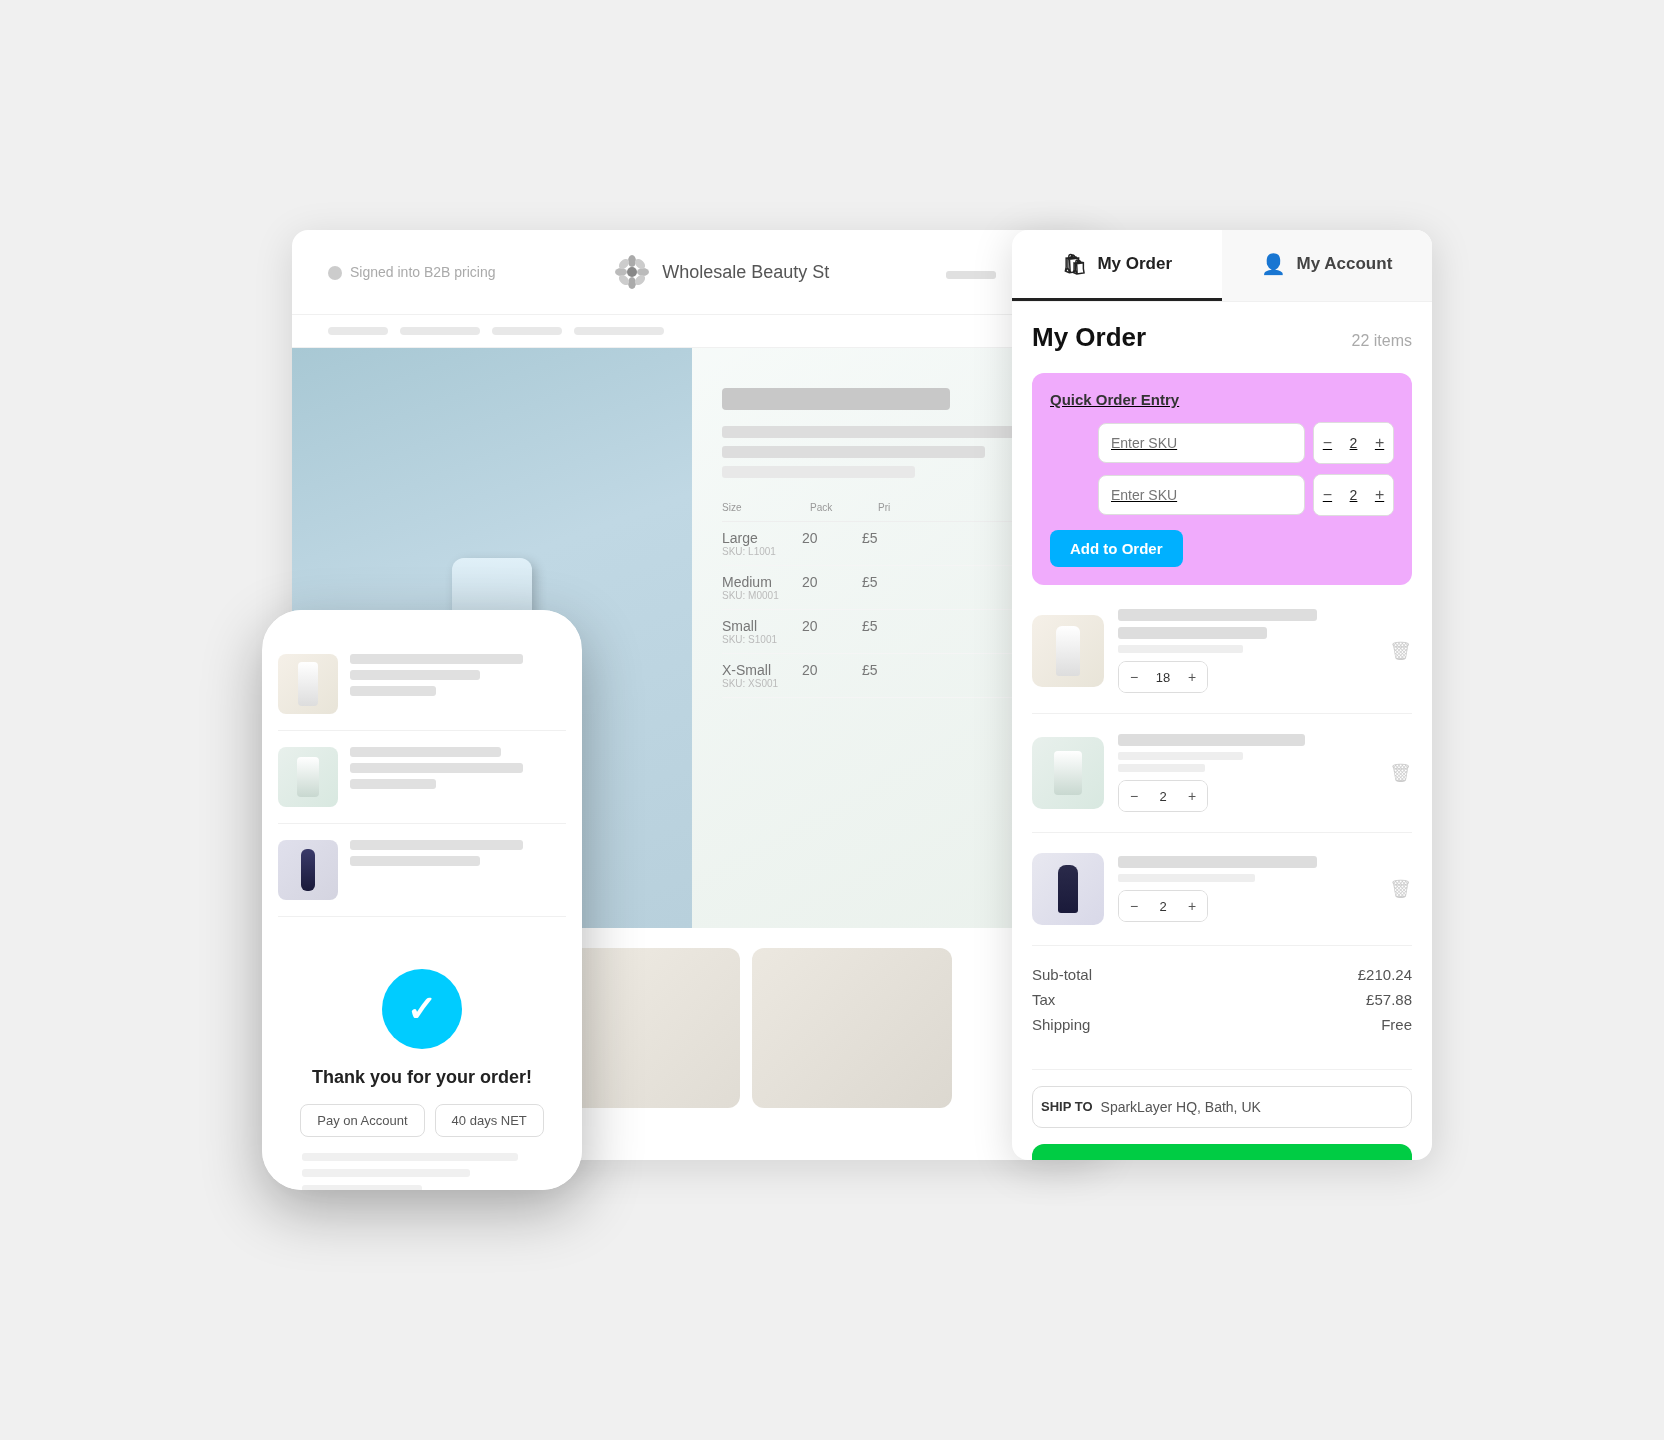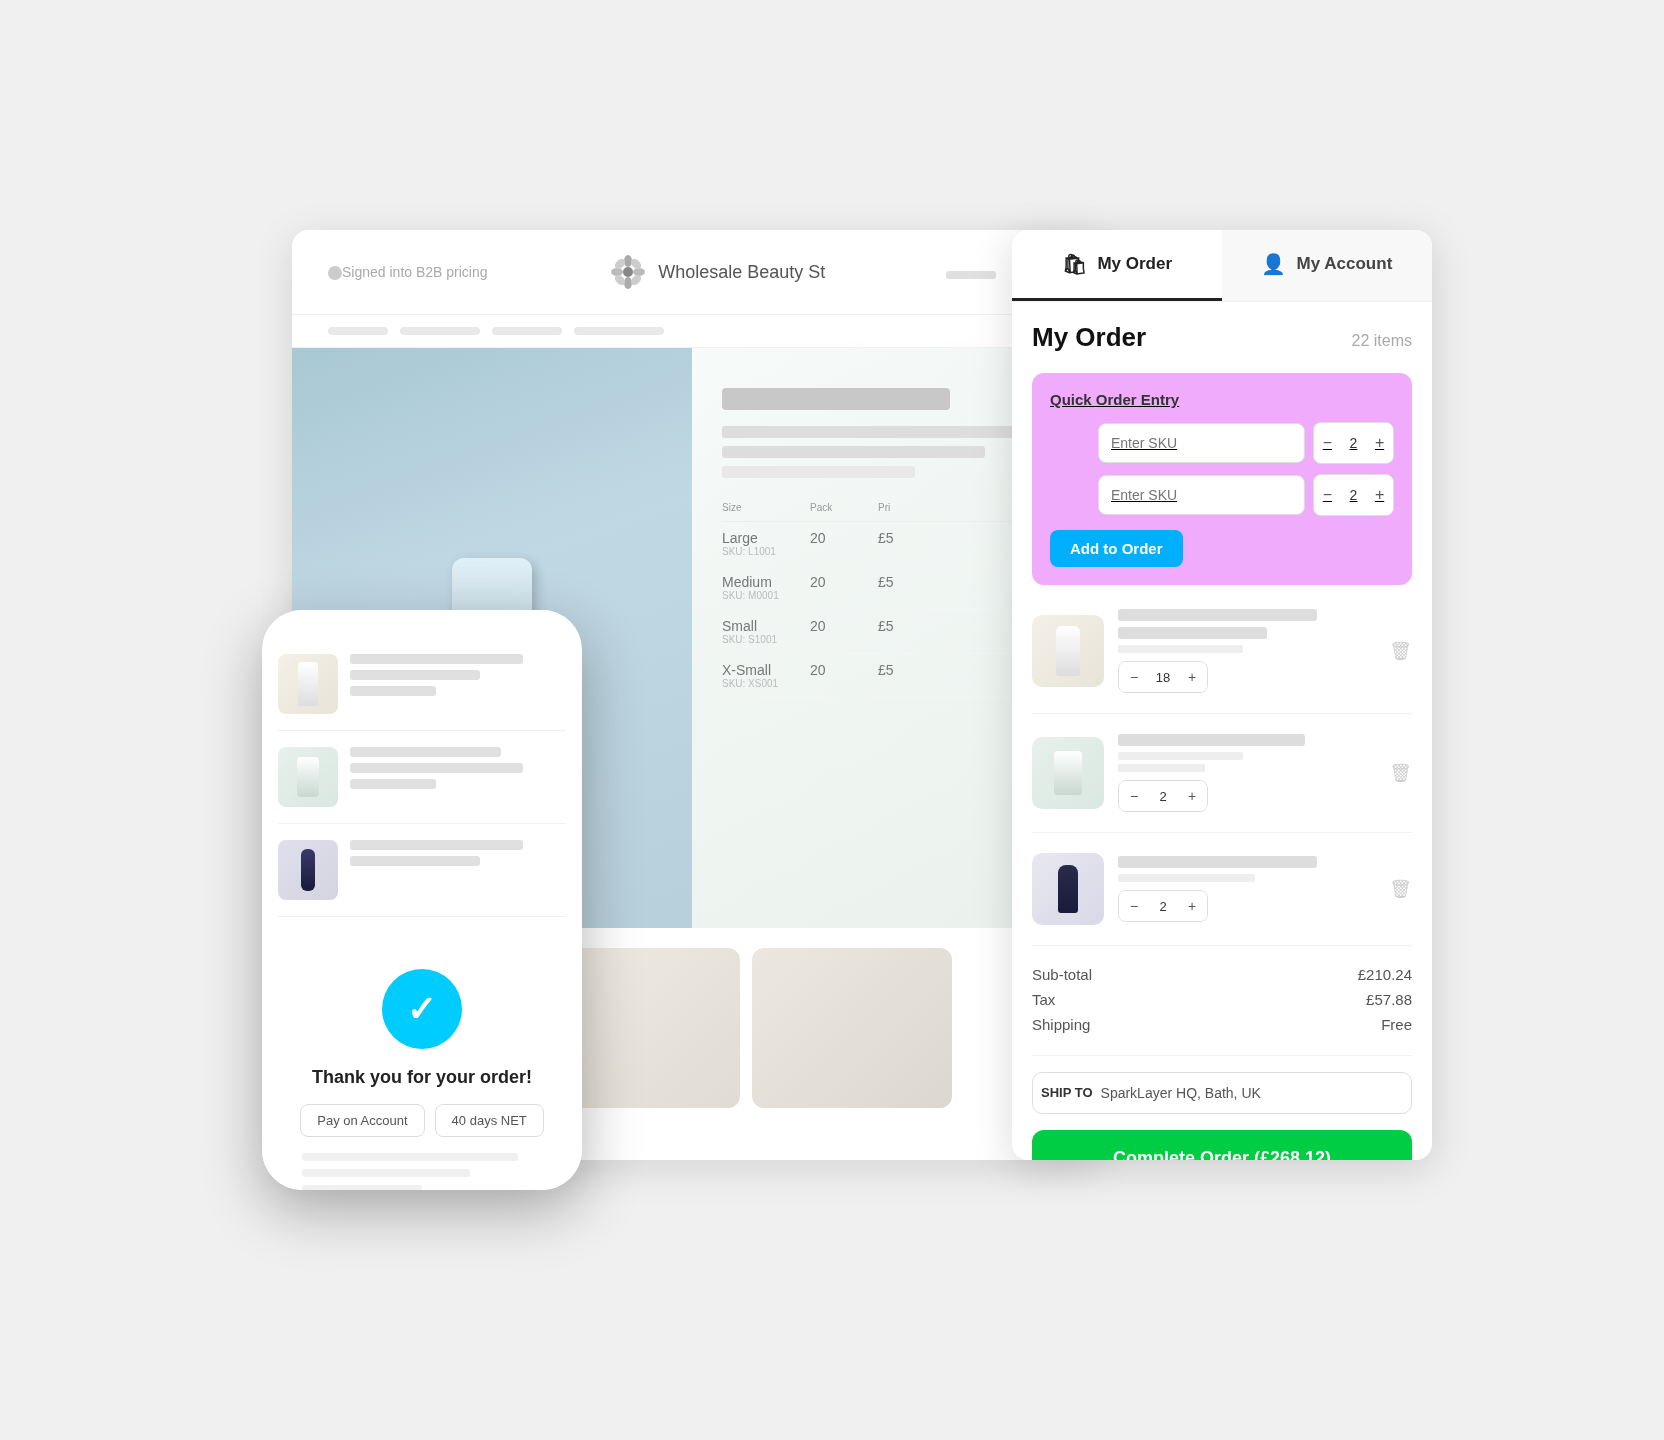--- a/index.html
+++ b/index.html
@@ -37,20 +37,21 @@
       display: flex;
       align-items: center;
       justify-content: space-between;
       padding: 22px 36px;
       border-bottom: 1px solid #f0f0f0;
     }
 
     .b2b-badge {
       display: flex;
       align-items: flex-end;
+      gap: 8px;
       color: #aaa;
       font-size: 14px;
     }
 
     .b2b-dot {
       width: 14px;
       height: 14px;
       border-radius: 50%;
       background: #ccc;
     }
@@ -144,21 +145,20 @@
       gap: 8px;
       color: #999;
       font-size: 10px;
       padding-bottom: 8px;
       border-bottom: 1px solid #eee;
     }
 
     .table-row {
       display: grid;
       grid-template-columns: 80px 60px 60px;
-      gap: 8px;
       padding: 8px 0;
       font-size: 14px;
       color: #777;
       border-bottom: 1px solid #f5f5f5;
     }
 
     .sku-label {
       font-size: 10px;
       color: #bbb;
       display: block;
@@ -451,21 +451,21 @@
     .delete-btn {
       background: none;
       border: none;
       cursor: pointer;
       color: #ccc;
       font-size: 18px;
       margin-left: 8px;
     }
 
     .order-summary {
-      padding: 0 0 14px;
+      padding: 0 0 28px;
       border-bottom: 1px solid #f0f0f0;
       margin-bottom: 16px;
     }
 
     .summary-row {
       display: flex;
       justify-content: space-between;
       font-size: 15px;
       color: #555;
       margin-bottom: 8px;

